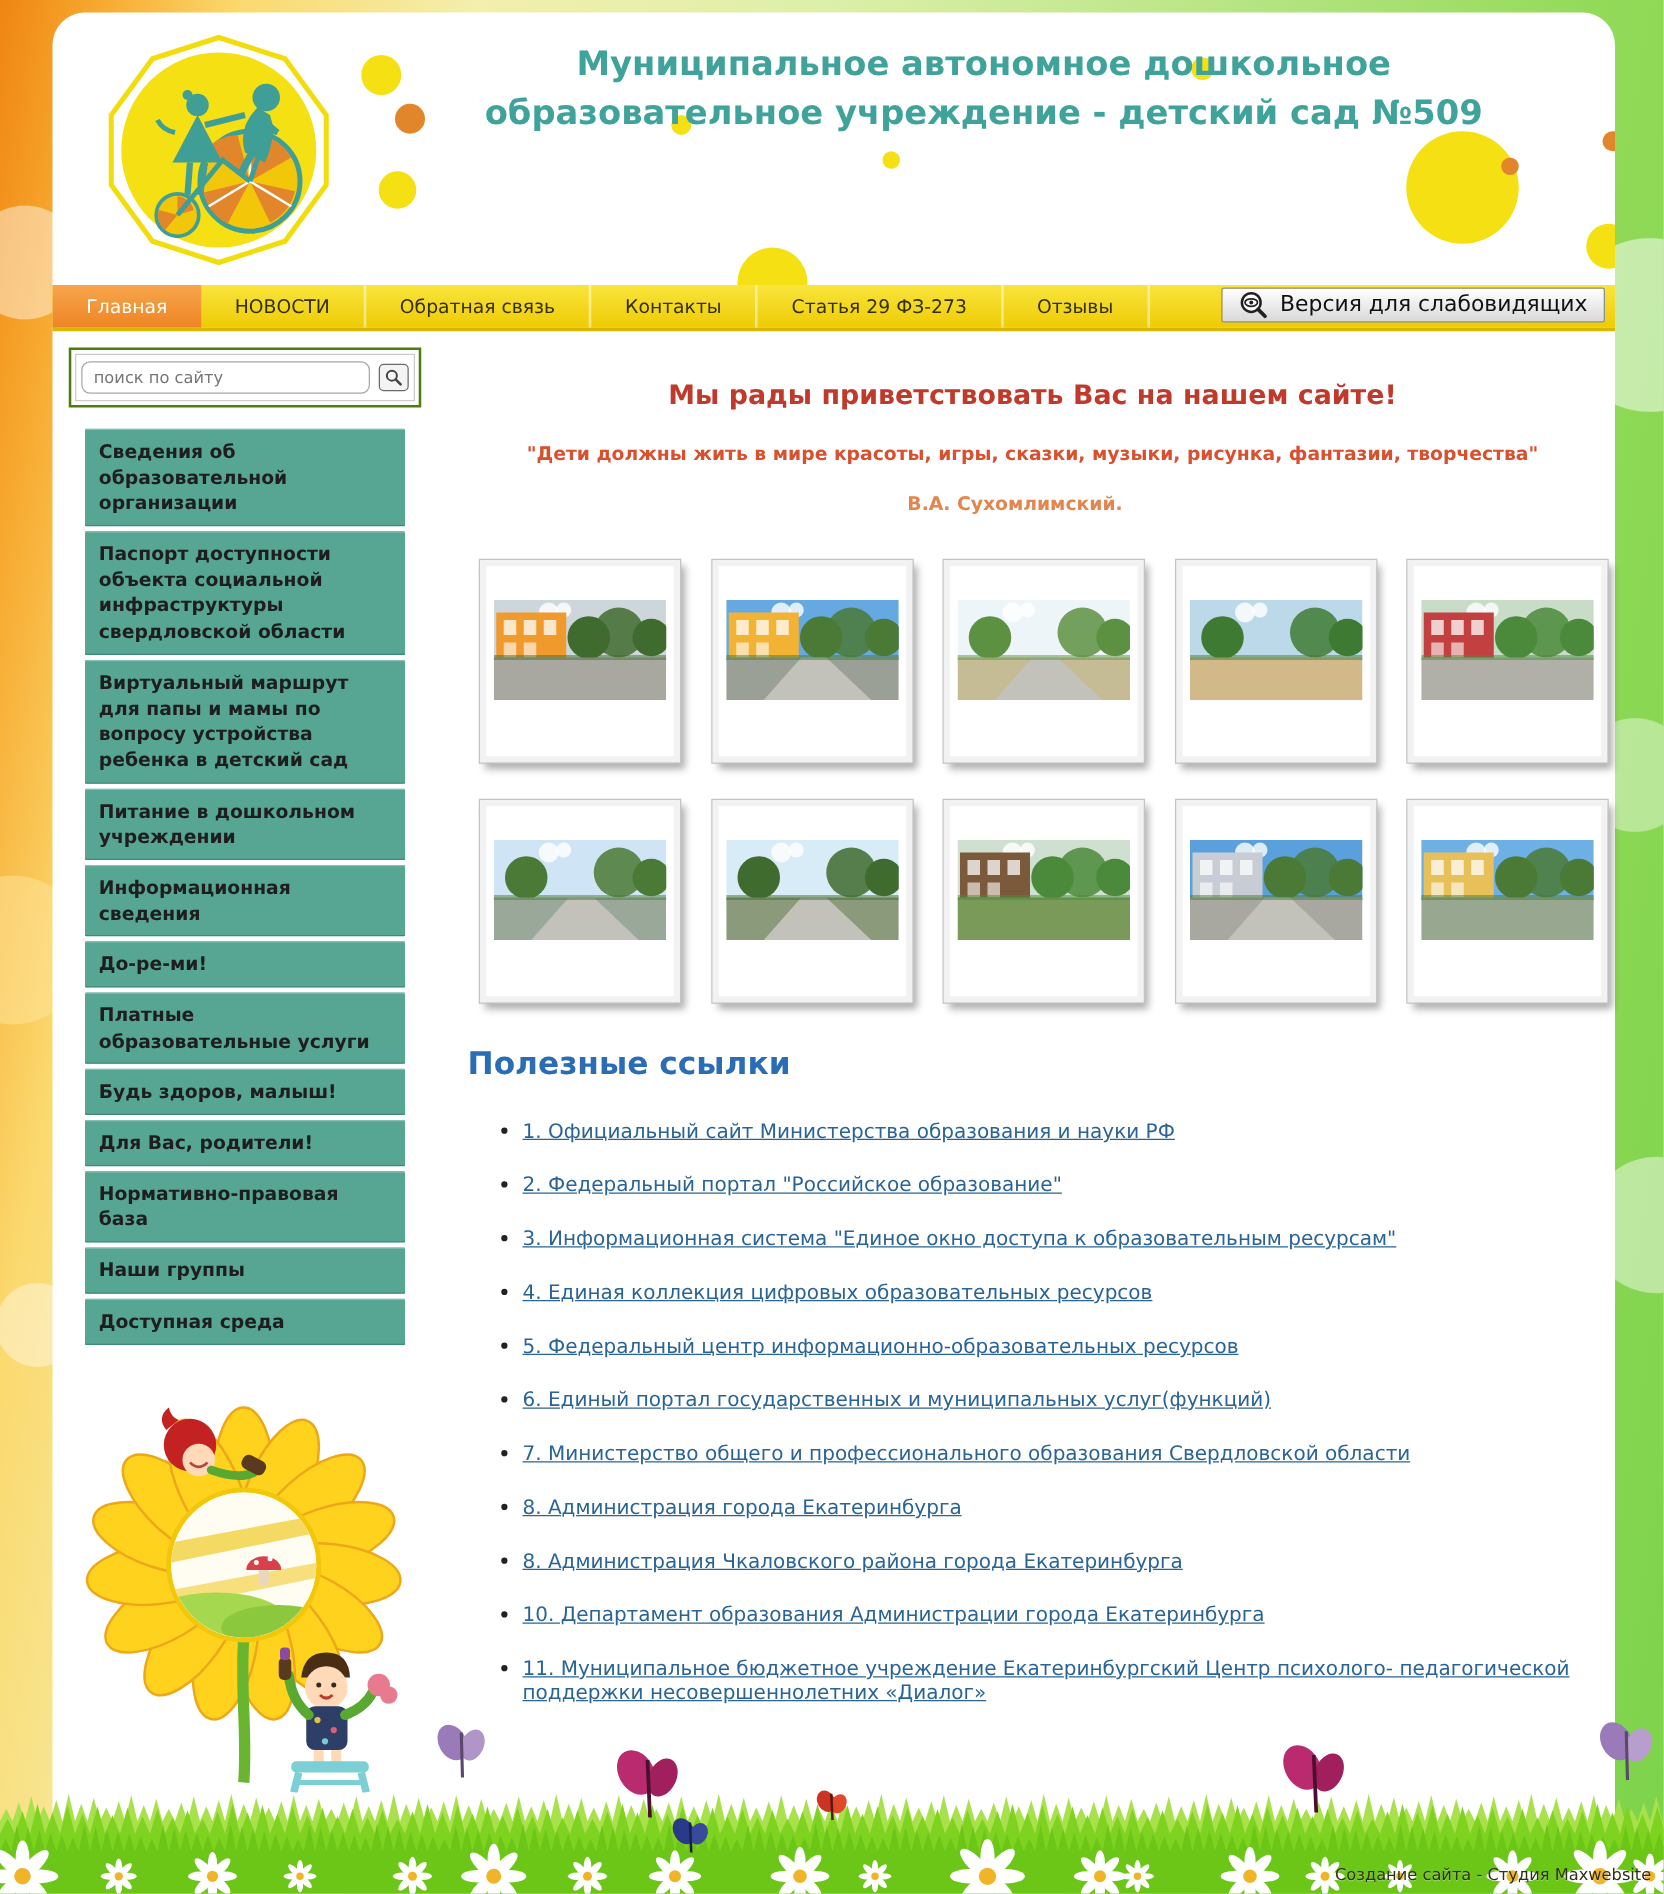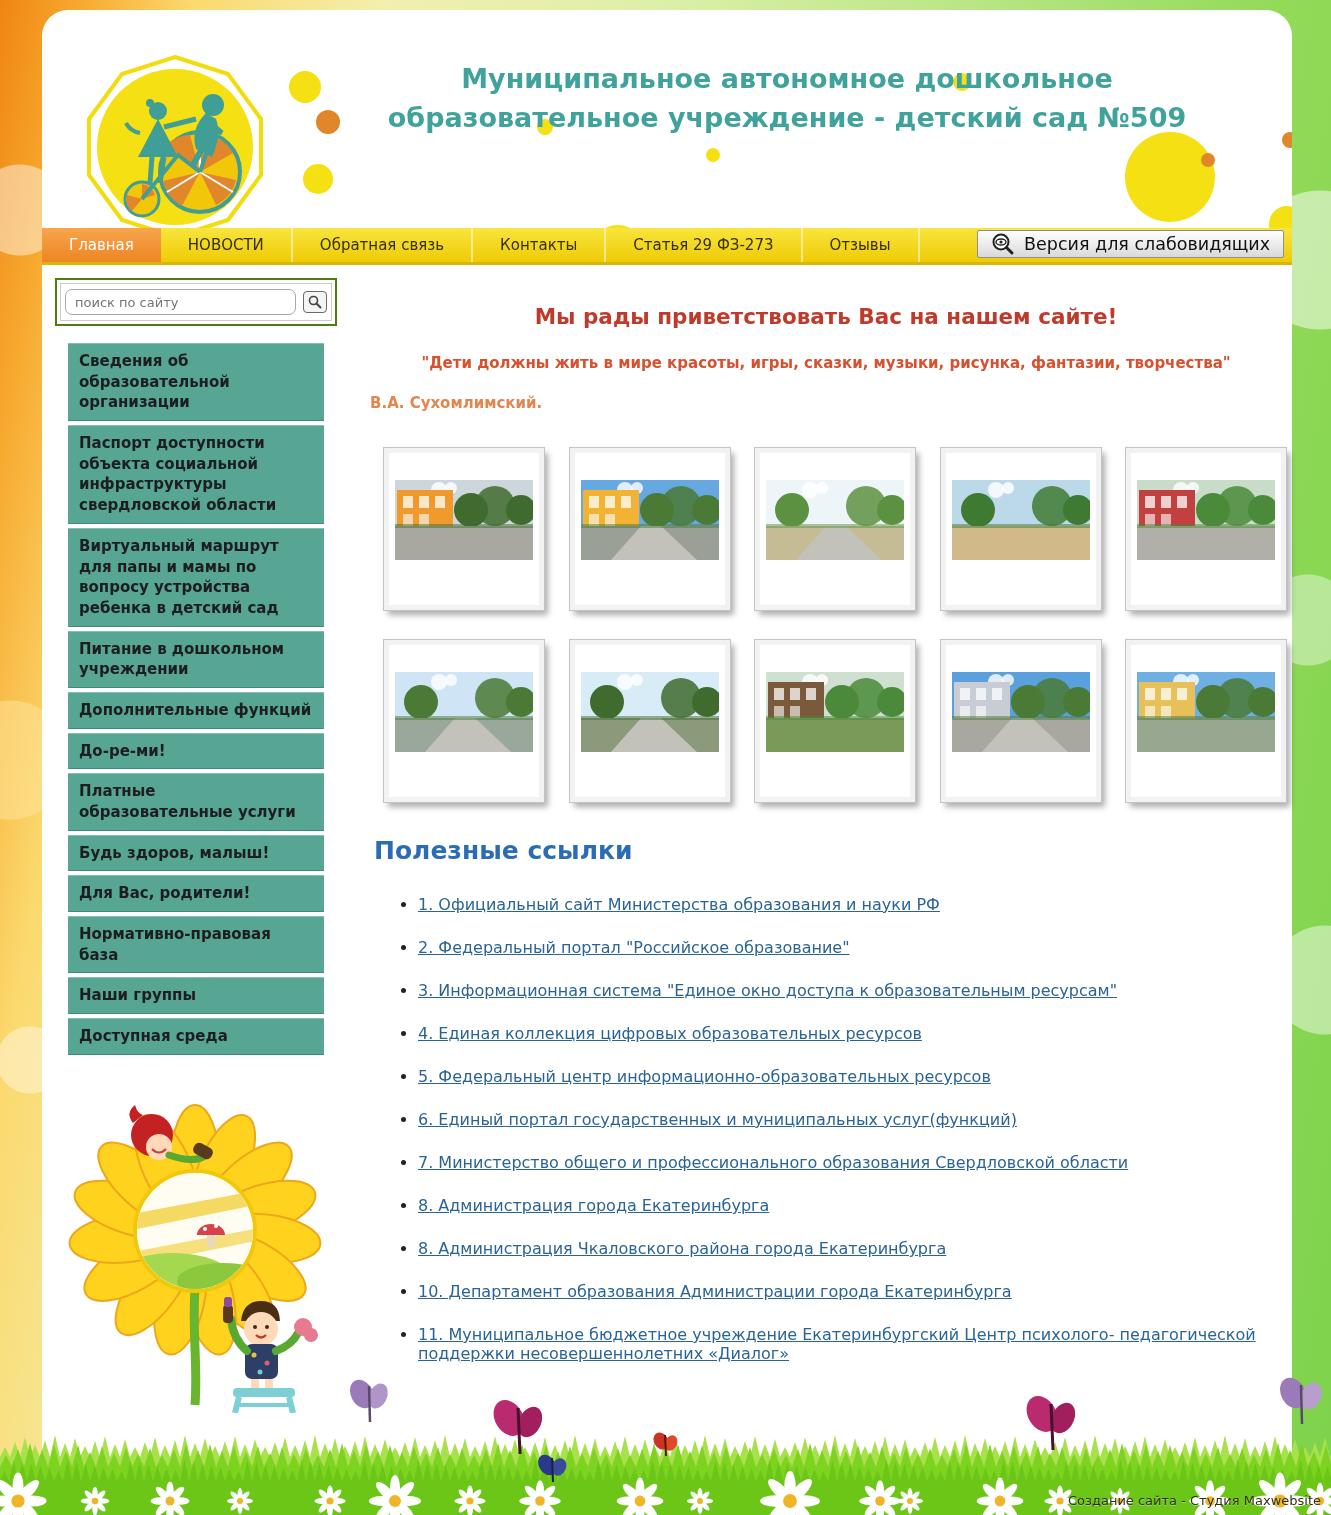--- a/index.html
+++ b/index.html
@@ -12,21 +12,21 @@
     background:
       radial-gradient(circle 46px at 20px 210px, rgba(255,255,255,.45) 0 45px, transparent 46px),
       radial-gradient(circle 60px at 10px 760px, rgba(255,230,160,.5) 0 59px, transparent 60px),
       radial-gradient(circle 34px at 30px 1060px, rgba(255,255,255,.4) 0 33px, transparent 34px),
       radial-gradient(circle 70px at 1320px 260px, rgba(255,255,255,.5) 0 69px, transparent 70px),
       radial-gradient(circle 46px at 1308px 620px, rgba(255,255,255,.4) 0 45px, transparent 46px),
       radial-gradient(circle 55px at 1325px 980px, rgba(255,255,255,.45) 0 54px, transparent 55px);
   }
   .panel{position:absolute;left:42px;top:10px;width:1250px;height:1450px;background:#ffffff;border-radius:26px 26px 0 0;}
   
-  header{position:relative;height:218px;overflow:hidden;margin-top:27px;}
+  header{position:relative;height:218px;overflow:hidden;}
   .dot{position:absolute;border-radius:50%;}
   .dot.y{background:#f5e013;}
   .dot.o{background:#e2862c;}
   h1.site-title{position:absolute;left:320px;right:80px;top:22px;margin:0;text-align:center;
     color:#3fa39b;font-size:27px;font-weight:bold;line-height:1.45;}
   .logo{position:absolute;left:38px;top:8px;}
   
   nav{position:absolute;top:218px;left:0;width:1250px;height:37px;display:flex;align-items:stretch;
     background:linear-gradient(#f9e53c,#eecb06);border-bottom:3px solid #d9b704;box-sizing:border-box;}
   #nav-tabs{display:flex;align-items:stretch;}
@@ -47,21 +47,21 @@
     display:flex;align-items:center;justify-content:center;cursor:pointer;padding:0;}
   #side-menu{list-style:none;margin:13px;padding:0;}
   #side-menu li{background:#57a593;margin-bottom:4px;padding:8px 11px;font-size:15px;font-weight:bold;
     color:#1e1e1e;line-height:1.38;cursor:pointer;box-shadow:inset 0 1px 0 #84c0b0, inset 0 -1px 0 #3f8a77;
     border-radius:1px;}
   .sunflower-wrap{margin-top:28px;}
   
   main{position:absolute;left:328px;top:268px;width:912px;}
   h2.welcome{margin:26px 0 0;text-align:center;color:#c03a2b;font-size:21.5px;}
   p.quote{margin:25px 0 0;text-align:center;color:#d8502e;font-weight:bold;font-size:15px;}
-  p.author{margin:22px 28px 0 0;text-align:left;color:#e2854f;font-weight:bold;font-size:15px;}
+  p.author{margin:22px 28px 0 0;text-align:center;color:#e2854f;font-weight:bold;font-size:15px;}
   .gallery{margin:36px 6px 0 14px;display:grid;grid-template-columns:repeat(5,150px);
     justify-content:space-between;row-gap:30px;}
   .photo-card{width:150px;height:152px;background:#ffffff;border:5px solid #f2f2f2;outline:1px solid #c4c4c4;
     box-shadow:4px 5px 6px rgba(0,0,0,.32);cursor:pointer;}
   .photo-card svg{display:block;margin:27px auto 0;}
   h3.links-heading{margin:34px 4px 0;color:#2a6db5;font-size:25px;}
   ul.links{margin:30px 0 0;padding-left:48px;}
   ul.links li{margin-bottom:24px;font-size:16px;color:#222;}
   ul.links a{color:#2a6496;text-decoration:underline;cursor:pointer;}
   
@@ -156,21 +156,21 @@
           <circle cx="5.5" cy="5.5" r="4" fill="none" stroke="#444" stroke-width="1.6"></circle>
           <line x1="8.5" y1="8.5" x2="12.5" y2="12.5" stroke="#444" stroke-width="2" stroke-linecap="round"></line>
         </svg>
       </button>
     </div>
     <ul id="side-menu">
         <li>Сведения об образовательной организации</li>
         <li>Паспорт доступности объекта социальной инфраструктуры свердловской области</li>
         <li>Виртуальный маршрут для папы и мамы по вопросу устройства ребенка в детский сад</li>
         <li>Питание в дошкольном учреждении</li>
-        <li>Дополнительные функций</li>
+        <li>Информационная сведения</li>
         <li>До-ре-ми!</li>
         <li>Платные образовательные услуги</li>
         <li>Будь здоров, малыш!</li>
         <li>Для Вас, родители!</li>
         <li>Нормативно-правовая база</li>
         <li>Наши группы</li>
         <li>Доступная среда</li>
       </ul>
 
     <div class="sunflower-wrap">

